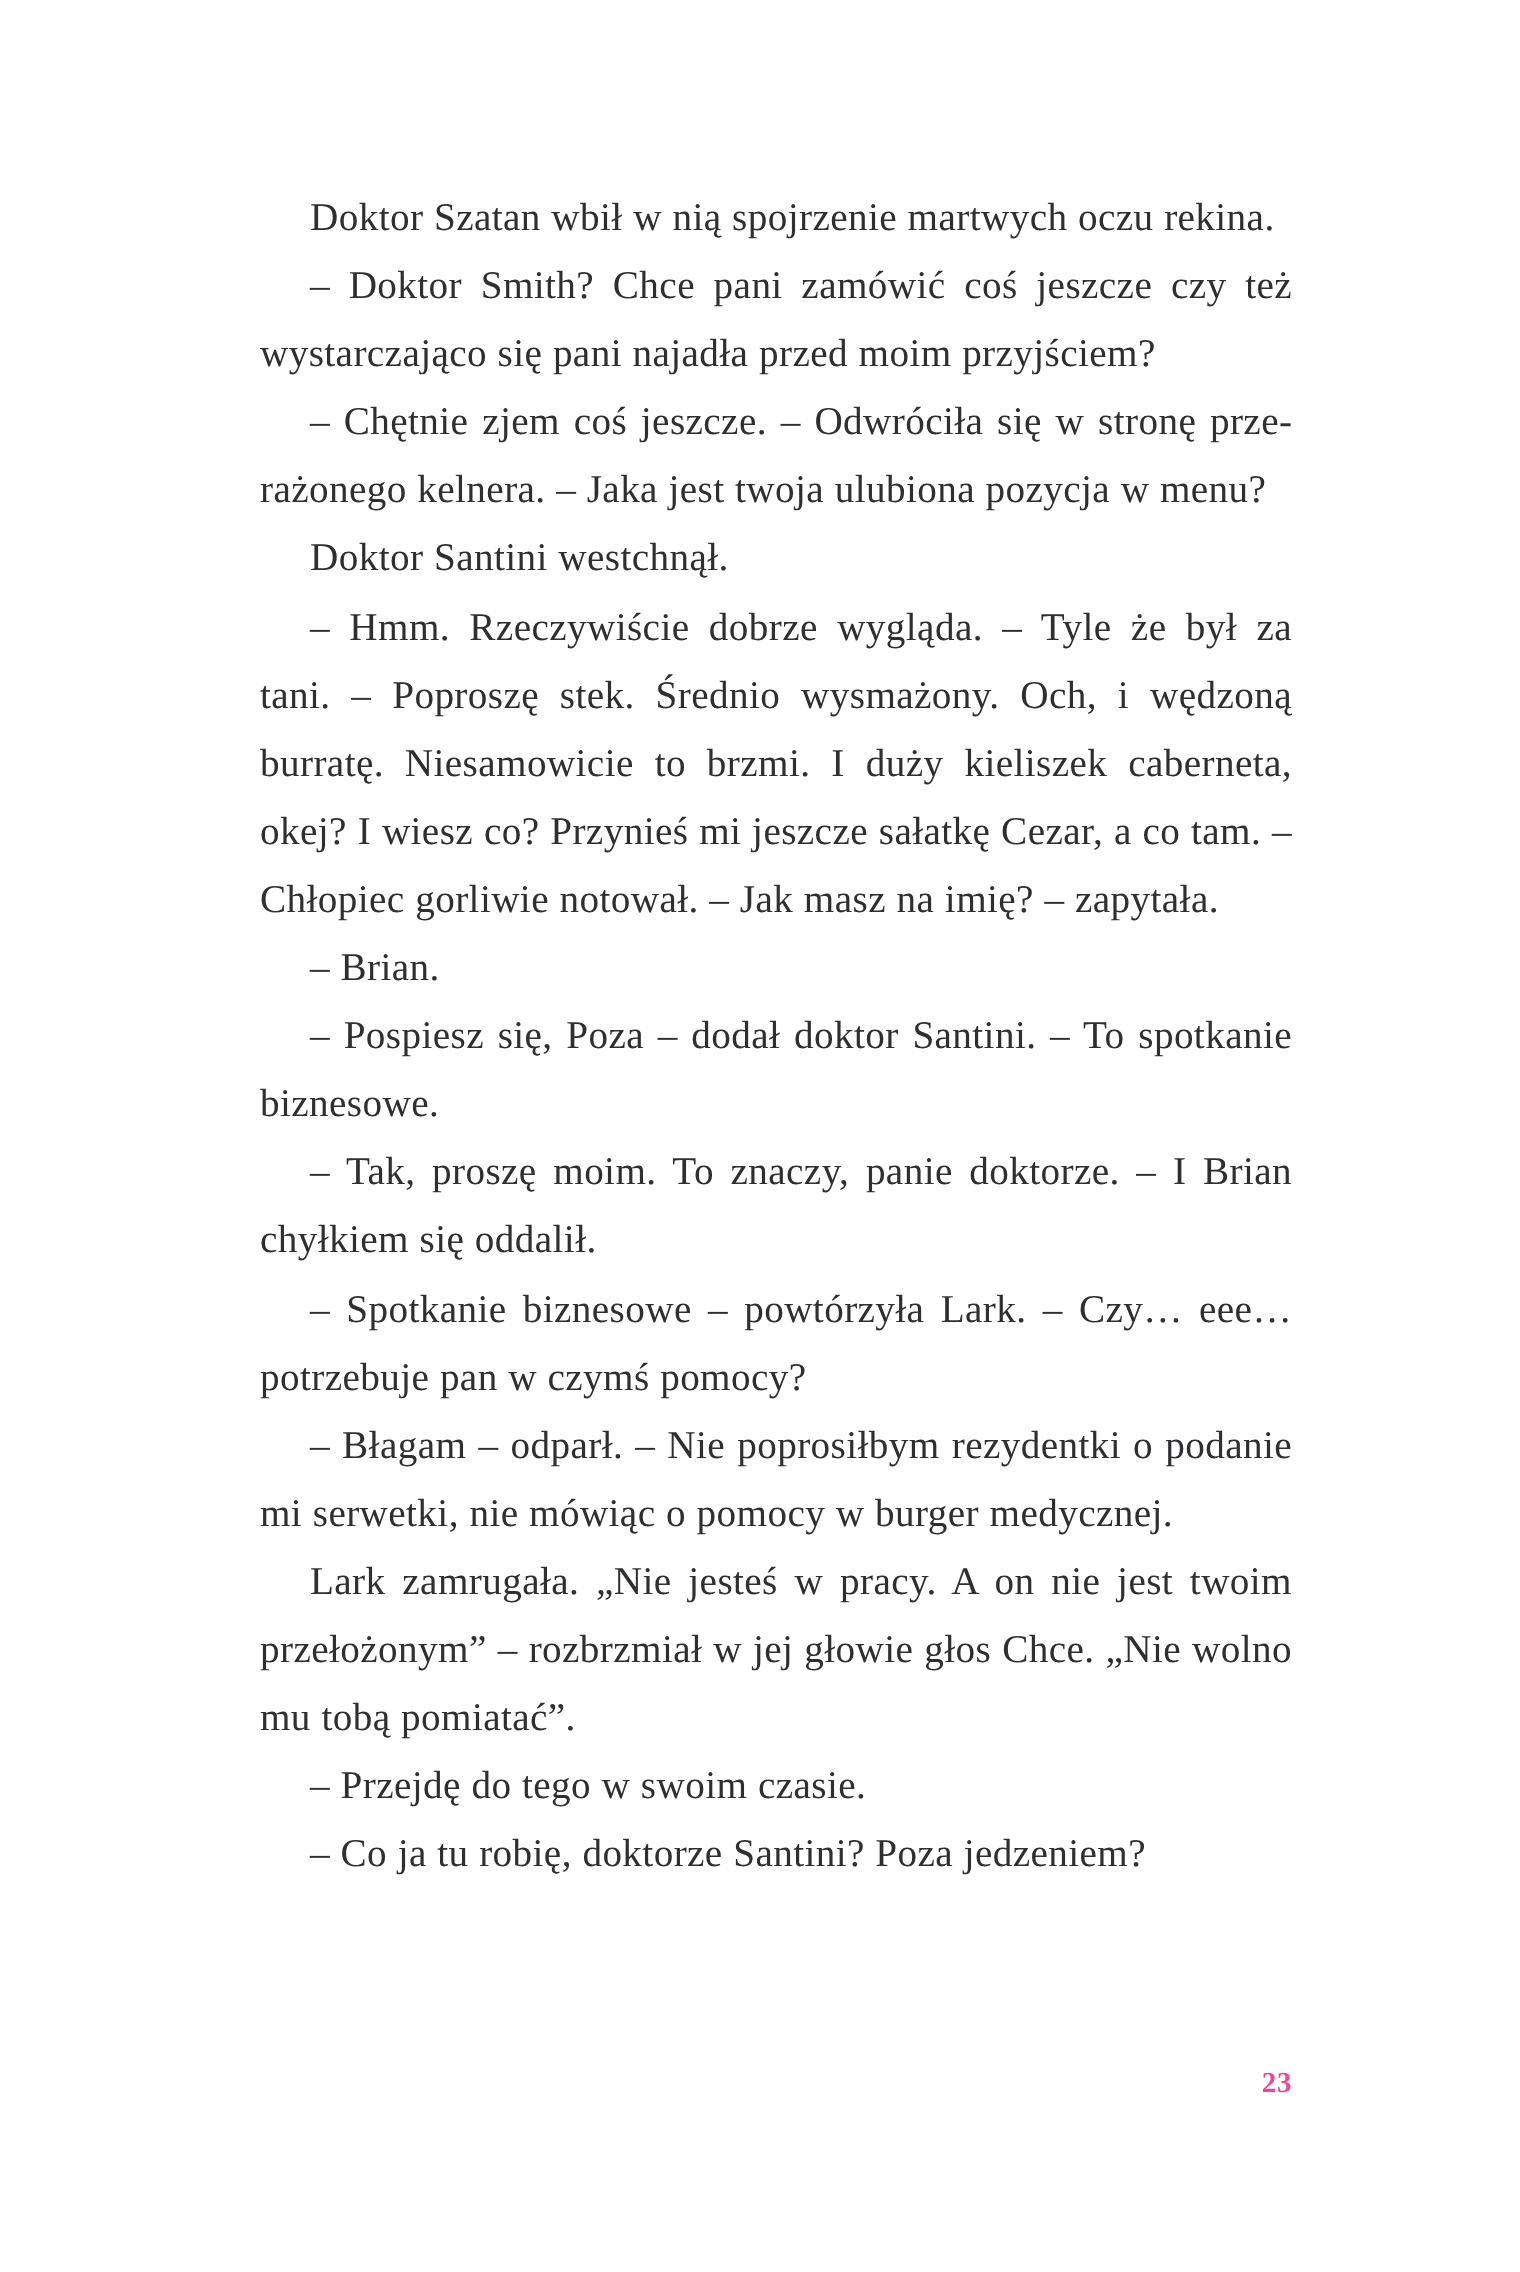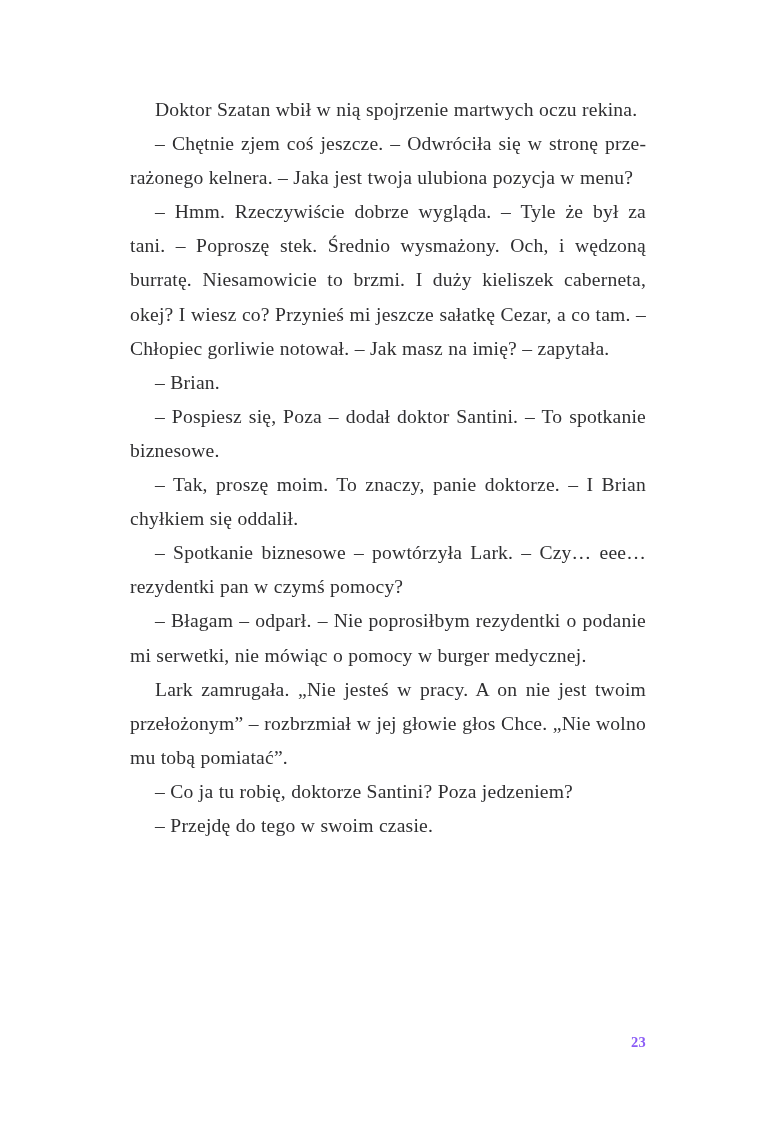--- a/index.html
+++ b/index.html
@@ -48,40 +48,42 @@
   }
 
   .folio {
     position: absolute;
     left: 0;
     top: 1035px;
     width: 646px;
     text-align: right;
     font-size: 14.5px;
     line-height: 1;
-    color: #8b5cf6;
+    color: #ec4899;
     font-family: "Liberation Serif", "DejaVu Serif", serif;
     font-weight: 700;
     letter-spacing: 0.02em;
   }
 </style>
 </head>
 <body>
 
 <div class="page">
 
   <div class="text-block">
     <p class="para indent">Doktor Szatan wbił w nią spojrzenie martwych oczu re­kina.</p>
+    <p class="para indent">– Doktor Smith? Chce pani zamówić coś jeszcze czy też wystarczająco się pani najadła przed moim przyjściem?</p>
     <p class="para indent">– Chętnie zjem coś jeszcze. – Odwróciła się w stronę prze­rażonego kelnera. – Jaka jest twoja ulubiona pozycja w menu?</p>
+    <p class="para indent">Doktor Santini westchnął.</p>
     <p class="para indent">– Hmm. Rzeczywiście dobrze wygląda. – Tyle że był za tani. – Poproszę stek. Średnio wysmażony. Och, i wędzoną burratę. Niesamowicie to brzmi. I duży kieliszek caberneta, okej? I wiesz co? Przynieś mi jeszcze sałatkę Cezar, a co tam. – Chłopiec gorliwie notował. – Jak masz na imię? – zapytała.</p>
     <p class="para indent">– Brian.</p>
     <p class="para indent">– Pospiesz się, Poza – dodał doktor Santini. – To spot­kanie biznesowe.</p>
     <p class="para indent">– Tak, proszę moim. To znaczy, panie doktorze. – I Brian chyłkiem się oddalił.</p>
-    <p class="para indent">– Spotkanie biznesowe – powtórzyła Lark. – Czy… eee… rezydentki pan w czymś pomocy?</p>
+    <p class="para indent">– Spotkanie biznesowe – powtórzyła Lark. – Czy… eee… potrzebuje pan w czymś pomocy?</p>
     <p class="para indent">– Błagam – odparł. – Nie poprosiłbym rezydentki o poda­nie mi serwetki, nie mówiąc o pomocy w burger medycznej.</p>
     <p class="para indent">Lark zamrugała. „Nie jesteś w pracy. A on nie jest two­im przełożonym” – rozbrzmiał w jej głowie głos Chce. „Nie wolno mu tobą pomiatać”.</p>
+    <p class="para indent">– Przejdę do tego w swoim czasie.</p>
     <p class="para indent">– Co ja tu robię, doktorze Santini? Poza jedzeniem?</p>
-    <p class="para indent">– Przejdę do tego w swoim czasie.</p>
   </div>
 
   <div class="folio">23</div>
 
 </div>
 
 </body></html>

